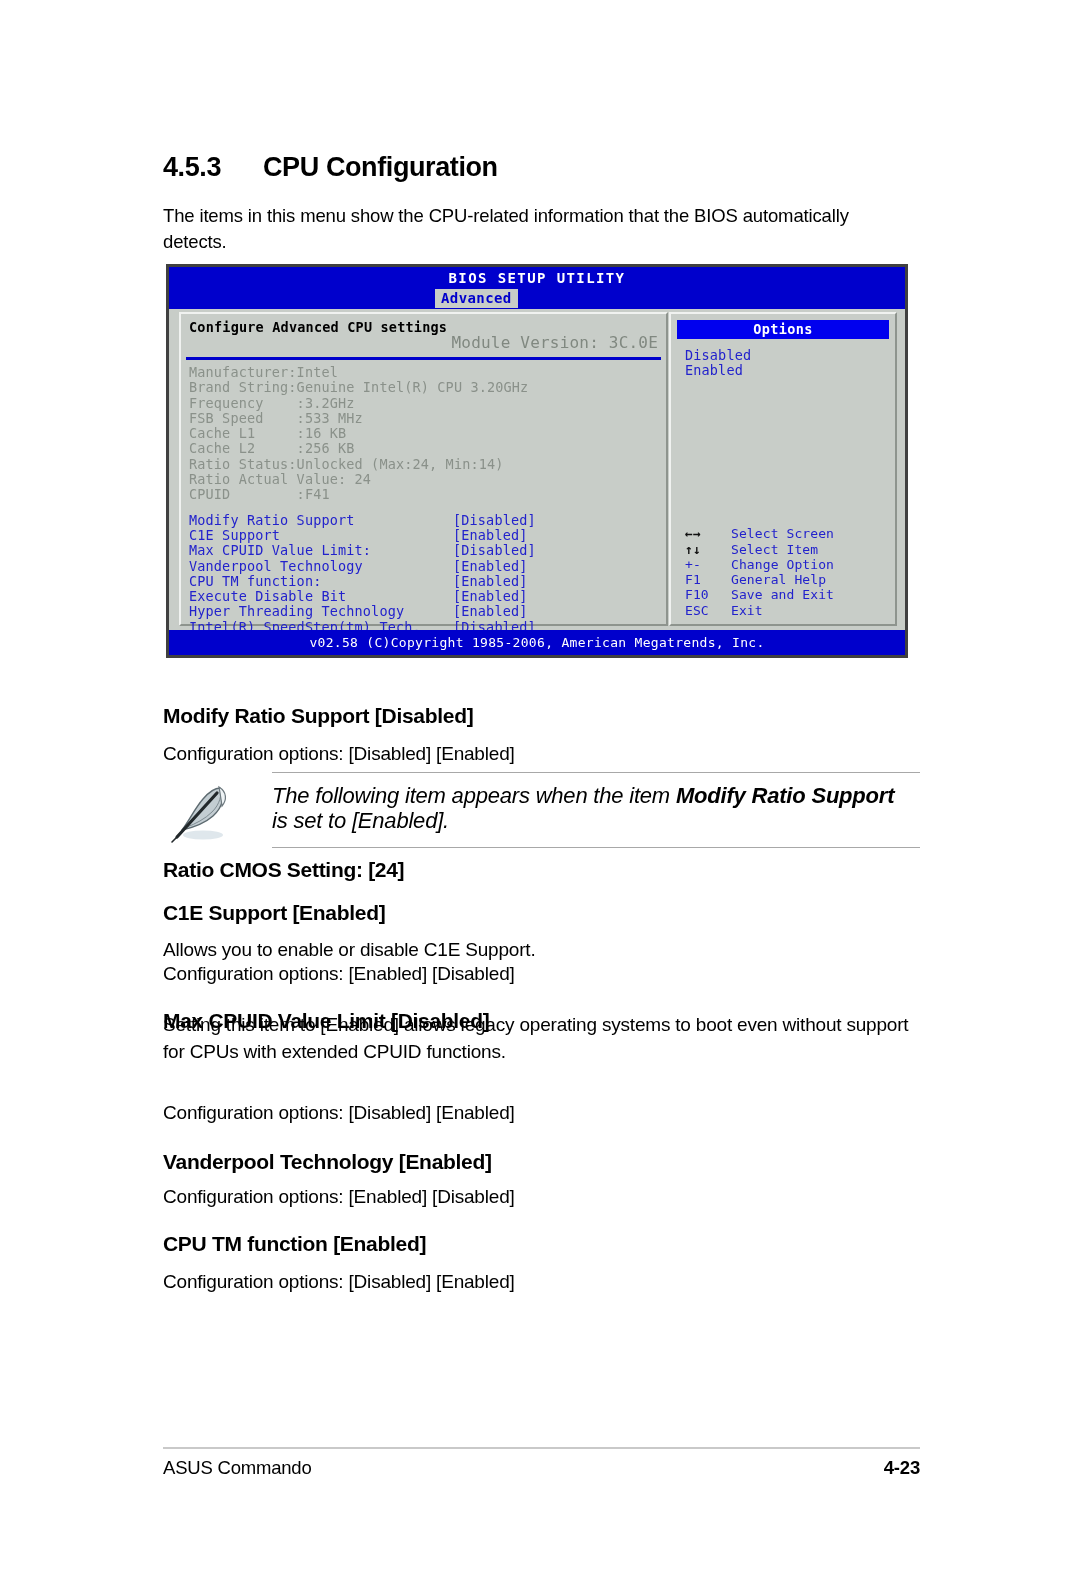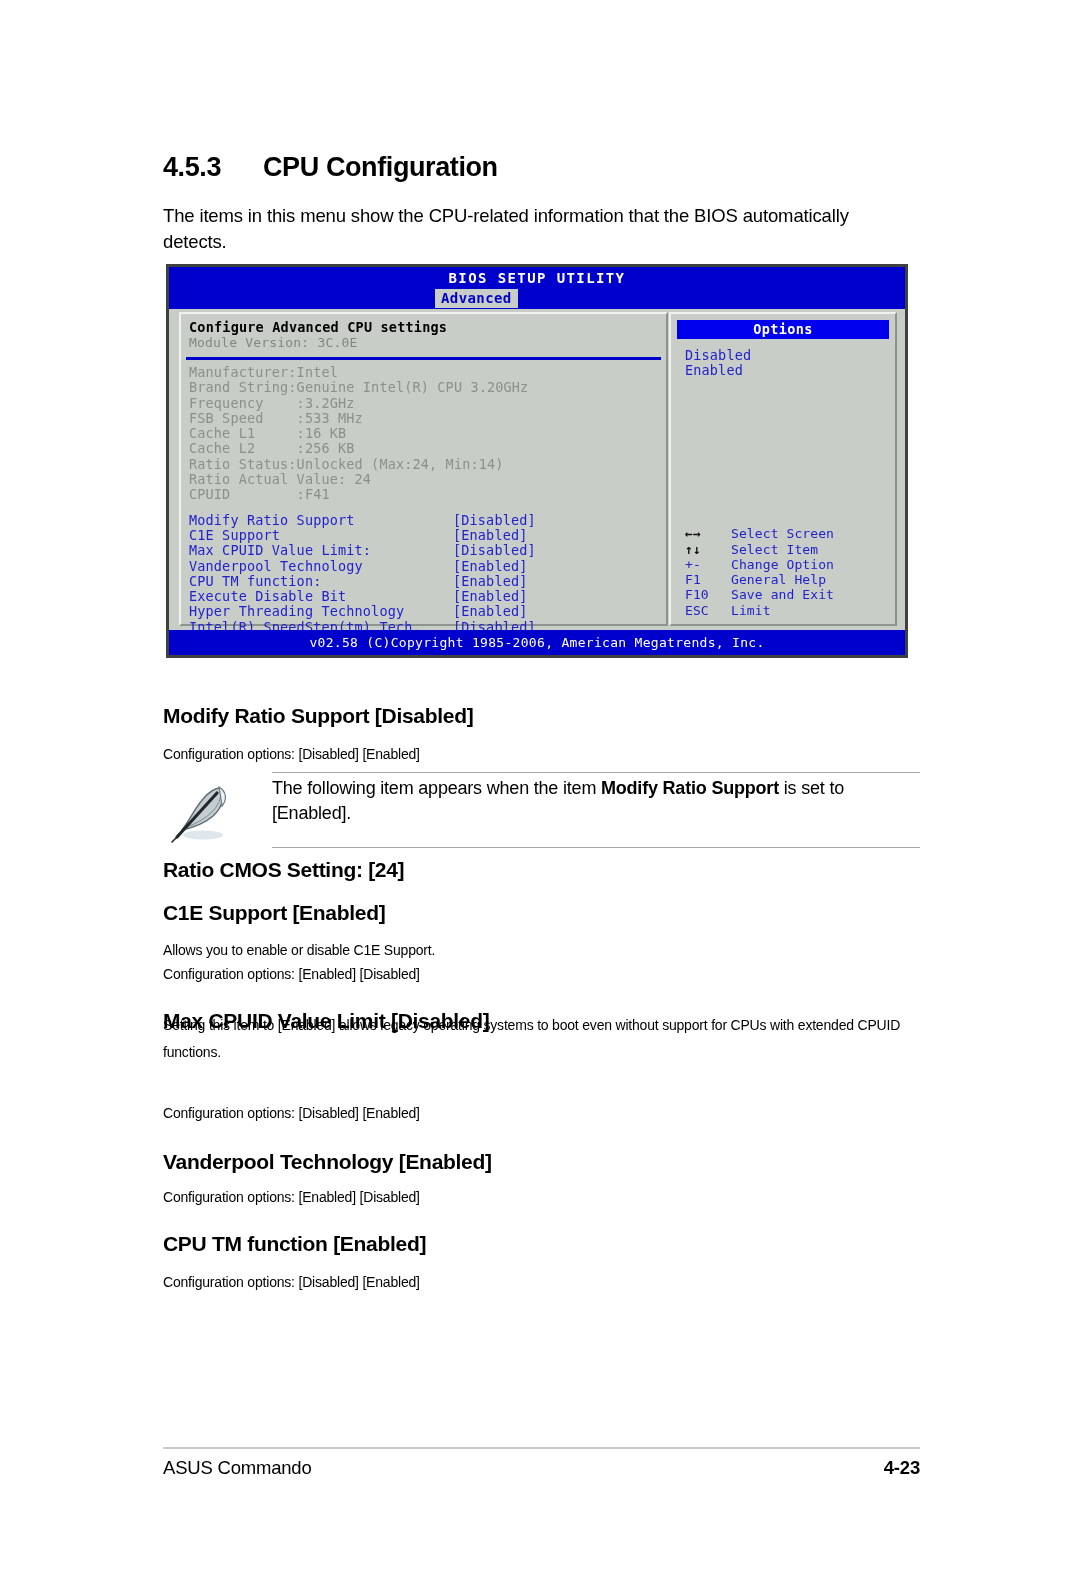--- a/index.html
+++ b/index.html
@@ -131,24 +131,25 @@
   .cfg-head {
     color: #000000;
     font-weight: bold;
     font-size: 13.5px;
     letter-spacing: 0.2px;
     padding: 5px 0 0 8px;
     line-height: 16px;
   }
   .cfg-sub {
     color: #808880;
-    font-size: 13px;
+    font-size: 16px;
     letter-spacing: 0.2px;
     padding: 0 8px 0 8px;
     line-height: 16px;
+    text-align: right;
   }
   .rule-wrap { padding: 6px 5px 0 5px; }
 
   .info-list {
     padding: 5px 0 0 8px;
   }
   .info-row {
     color: #8a918a;
     font-size: 13.5px;
     line-height: 15.3px;
@@ -225,21 +226,21 @@
   
   .h3 {
     position: absolute;
     font-weight: bold;
     font-size: 21px;
     letter-spacing: -0.3px;
     white-space: nowrap;
   }
   .p {
     position: absolute;
-    font-size: 14px;
+    font-size: 19px;
     line-height: 26.5px;
     letter-spacing: -0.2px;
   }
 
   
   .note {
     position: absolute;
     left: 163px;
     top: 772px;
     width: 757px;
@@ -250,25 +251,26 @@
     left: 109px;
     width: 648px;
     height: 1px;
     background: #a8a8a8;
   }
   .note-line.top { top: 0; }
   .note-line.bot { top: 75px; }
   .note-text {
     position: absolute;
     left: 109px;
-    top: 4px;
+    top: 11px;
     width: 640px;
-    font-size: 18px;
+    font-size: 22px;
     line-height: 25px;
     letter-spacing: -0.2px;
+    font-style: italic;
   }
   .note-text b { font-weight: bold; }
   .note-icon {
     position: absolute;
     left: 2px;
     top: 11px;
     width: 72px;
     height: 62px;
   }
 
@@ -395,21 +397,21 @@
           <div class="key-row">
             <span class="key-k txt">F1</span>
             <span class="key-d">General Help</span>
           </div>
           <div class="key-row">
             <span class="key-k txt">F10</span>
             <span class="key-d">Save and Exit</span>
           </div>
           <div class="key-row">
             <span class="key-k txt">ESC</span>
-            <span class="key-d">Limit</span>
+            <span class="key-d">Exit</span>
           </div>
         </div>
       </div>
     </div>
 
     <div class="bios-foot">v02.58 (C)Copyright 1985-2006, American Megatrends, Inc.</div>
   </div>
 
   <div class="h3" style="left:163px; top:704px;">Modify Ratio Support [Disabled]</div>
   <div class="p" style="left:163px; top:741px; width:720px;">Configuration options: [Disabled] [Enabled]</div>

